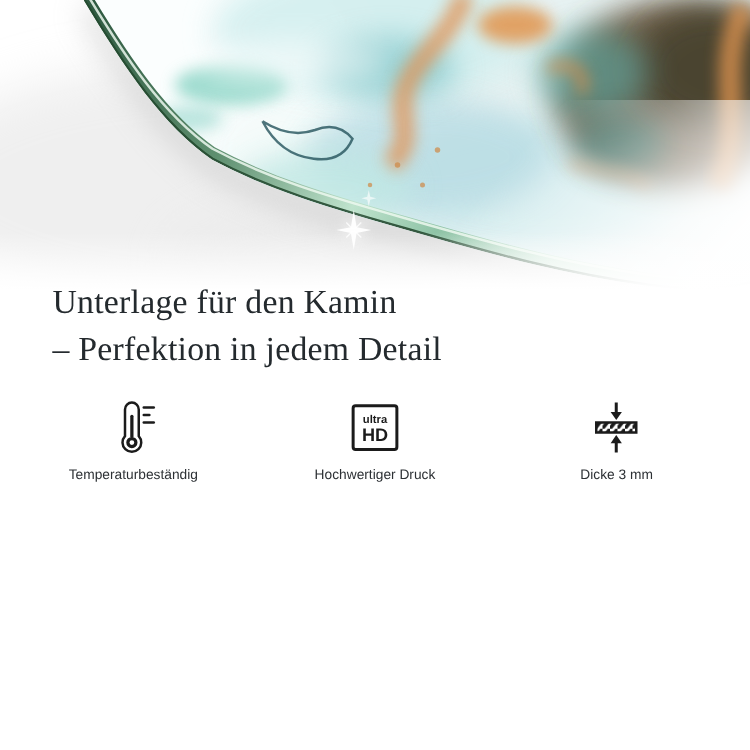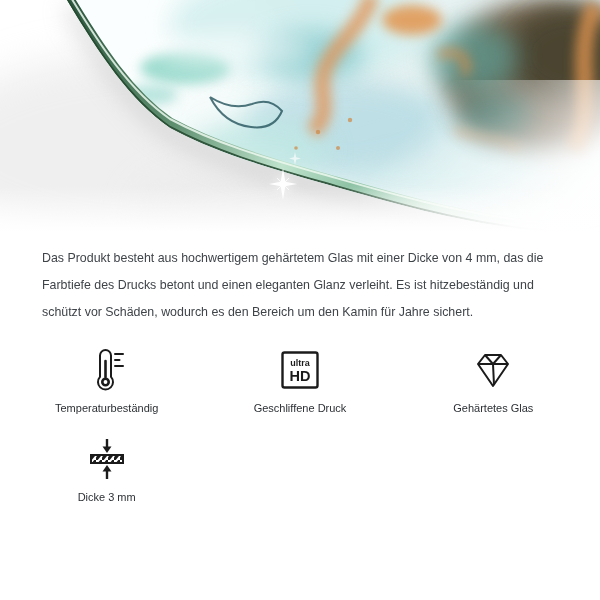--- a/index.html
+++ b/index.html
@@ -120,24 +120,25 @@
     <rect x="0" y="186" width="600" height="46" fill="url(#fadeBottom)"></rect>
 
     <g>
       <circle cx="283" cy="184" r="7" fill="#ffffff" opacity="0.7" filter="url(#b6)"></circle>
       <path d="M283 168 L285.3 181.7 L297 184 L285.3 186.3 L283 200 L280.7 186.3 L269 184 L280.7 181.7 Z" fill="#ffffff" opacity="0.95"></path>
       <path d="M277 178 L289 190 M289 178 L277 190" stroke="#ffffff" stroke-width="1" opacity="0.8"></path>
       <path d="M295 152 L296.2 157.3 L301 158.5 L296.2 159.7 L295 165 L293.8 159.7 L289 158.5 L293.8 157.3 Z" fill="#ffffff" opacity="0.65"></path>
     </g>
   </svg>
 
+  <div class="title">
+    <span style="display:block">Unterlage für den Kamin</span>
+    <span style="display:block">– Perfektion in jedem Detail</span>
+  </div>
 
-  <p class="desc">Das Produkt besteht aus hochwertigem gehärtetem Glas mit einer Dicke von 4 mm, das die
-Farbtiefe des Drucks betont und einen eleganten Glanz verleiht. Es ist hitzebeständig und
-schützt vor Schäden, wodurch es den Bereich um den Kamin für Jahre sichert.</p>
 
   <div class="features">
 
     <div class="feature">
       <div class="icon-box">
         <svg width="46" height="46" viewBox="0 0 46 46" class="ficon">
           <path d="M16,29.9 V8.5 A5.5,5.5 0 0 1 27,8.5 V29.9 A7.5,7.5 0 1 1 16,29.9 Z" stroke-linejoin="round"></path>
           <line x1="21.5" y1="14" x2="21.5" y2="30" stroke-width="2.6" stroke-linecap="round"></line>
           <circle cx="21.5" cy="35" r="3.2" stroke-width="2.6"></circle>
           <line x1="31" y1="7" x2="39" y2="7" stroke-linecap="round"></line>
@@ -149,33 +150,24 @@
     </div>
 
     <div class="feature">
       <div class="icon-box">
         <svg width="46" height="46" viewBox="0 0 46 46" class="ficon">
           <rect x="5.5" y="5.5" width="35" height="35" rx="2" stroke-width="2.4"></rect>
           <text x="23" y="19" text-anchor="middle" font-size="9" class="badge-txt">ultra</text>
           <text x="23" y="33.5" text-anchor="middle" font-size="14.5" class="badge-txt">HD</text>
         </svg>
       </div>
-      <div class="flabel">Geschliffene Druck</div>
+      <div class="flabel">Hochwertiger Druck</div>
     </div>
 
 
-    <div class="feature">
-      <div class="icon-box">
-        <svg width="46" height="46" viewBox="0 0 46 46" class="ficon">
-          <path d="M8,17 L15,8 H31 L38,17 L23,39 Z" stroke-linejoin="round"></path>
-          <path d="M8,17 H38 M15,8 L23,17 M31,8 L23,17 M23,17 L24,38" stroke-linejoin="round"></path>
-        </svg>
-      </div>
-      <div class="flabel">Gehärtetes Glas</div>
-    </div>
 
 
     <div class="feature">
       <div class="icon-box">
         <svg width="46" height="46" viewBox="0 0 46 46" class="ficon">
           <defs>
             <pattern id="hatch" width="6" height="8" patternUnits="userSpaceOnUse">
               <path d="M-1,9 L7,-1" stroke="#1b1b1b" stroke-width="3"></path>
             </pattern>
           </defs>

